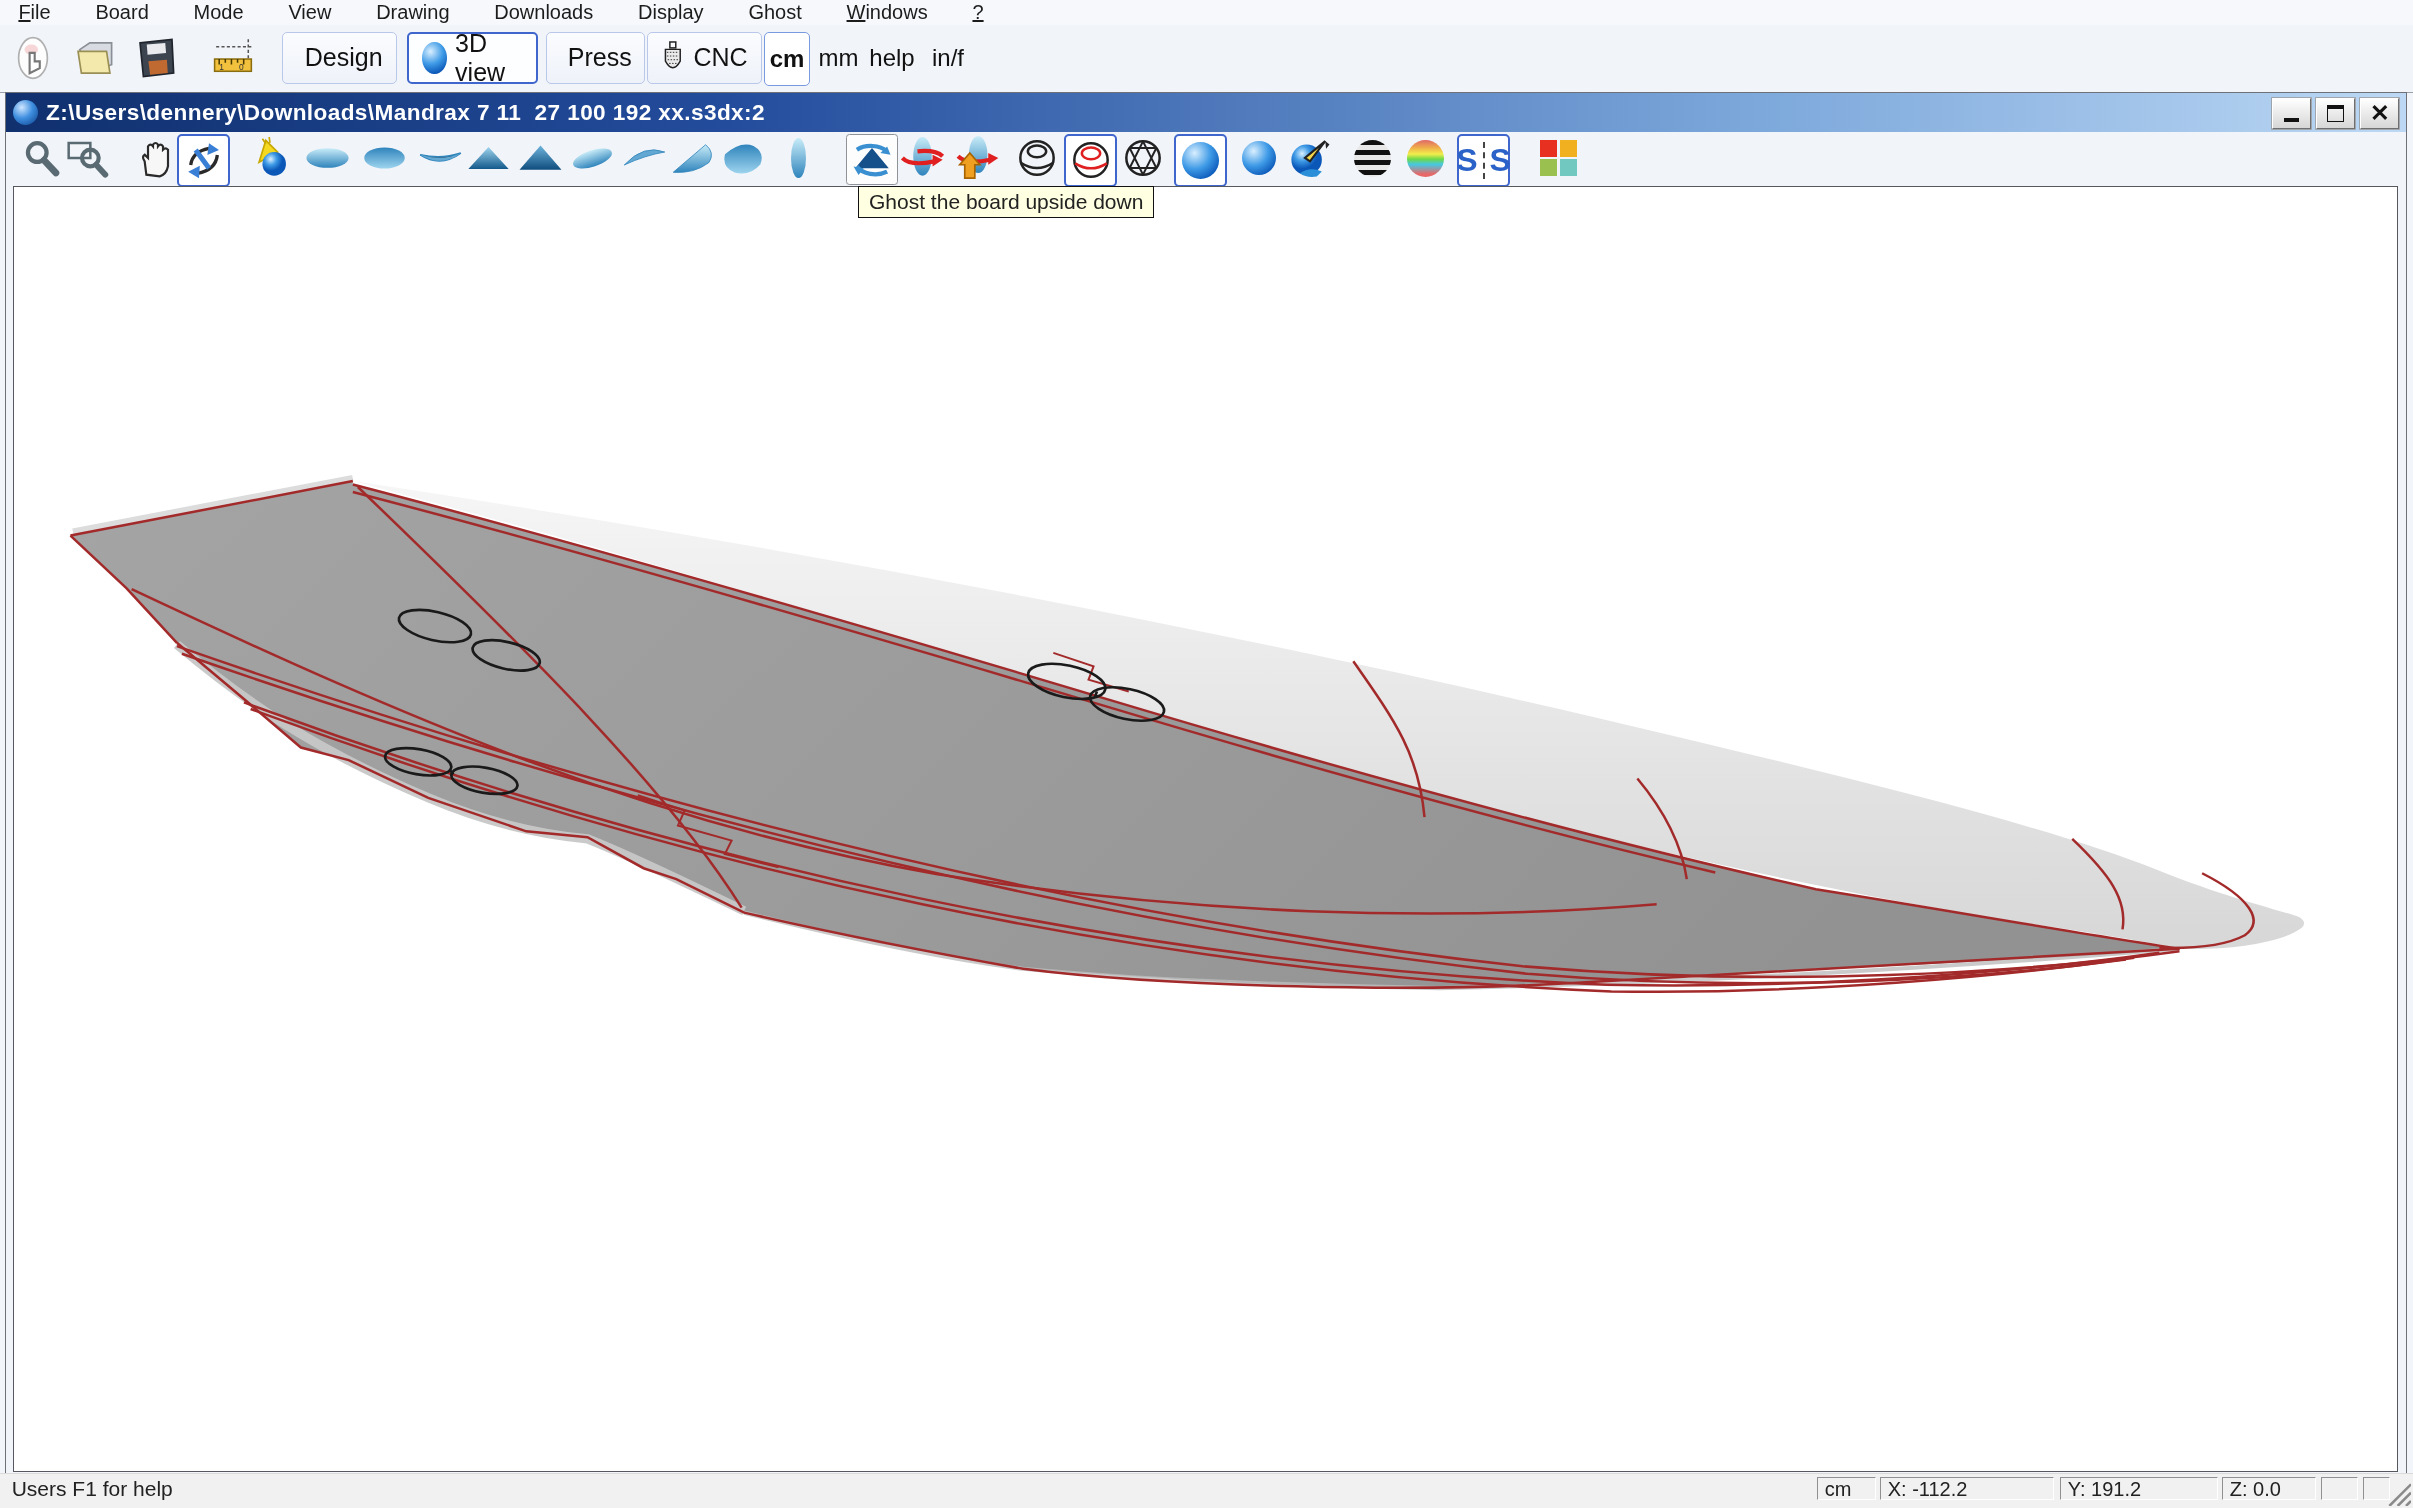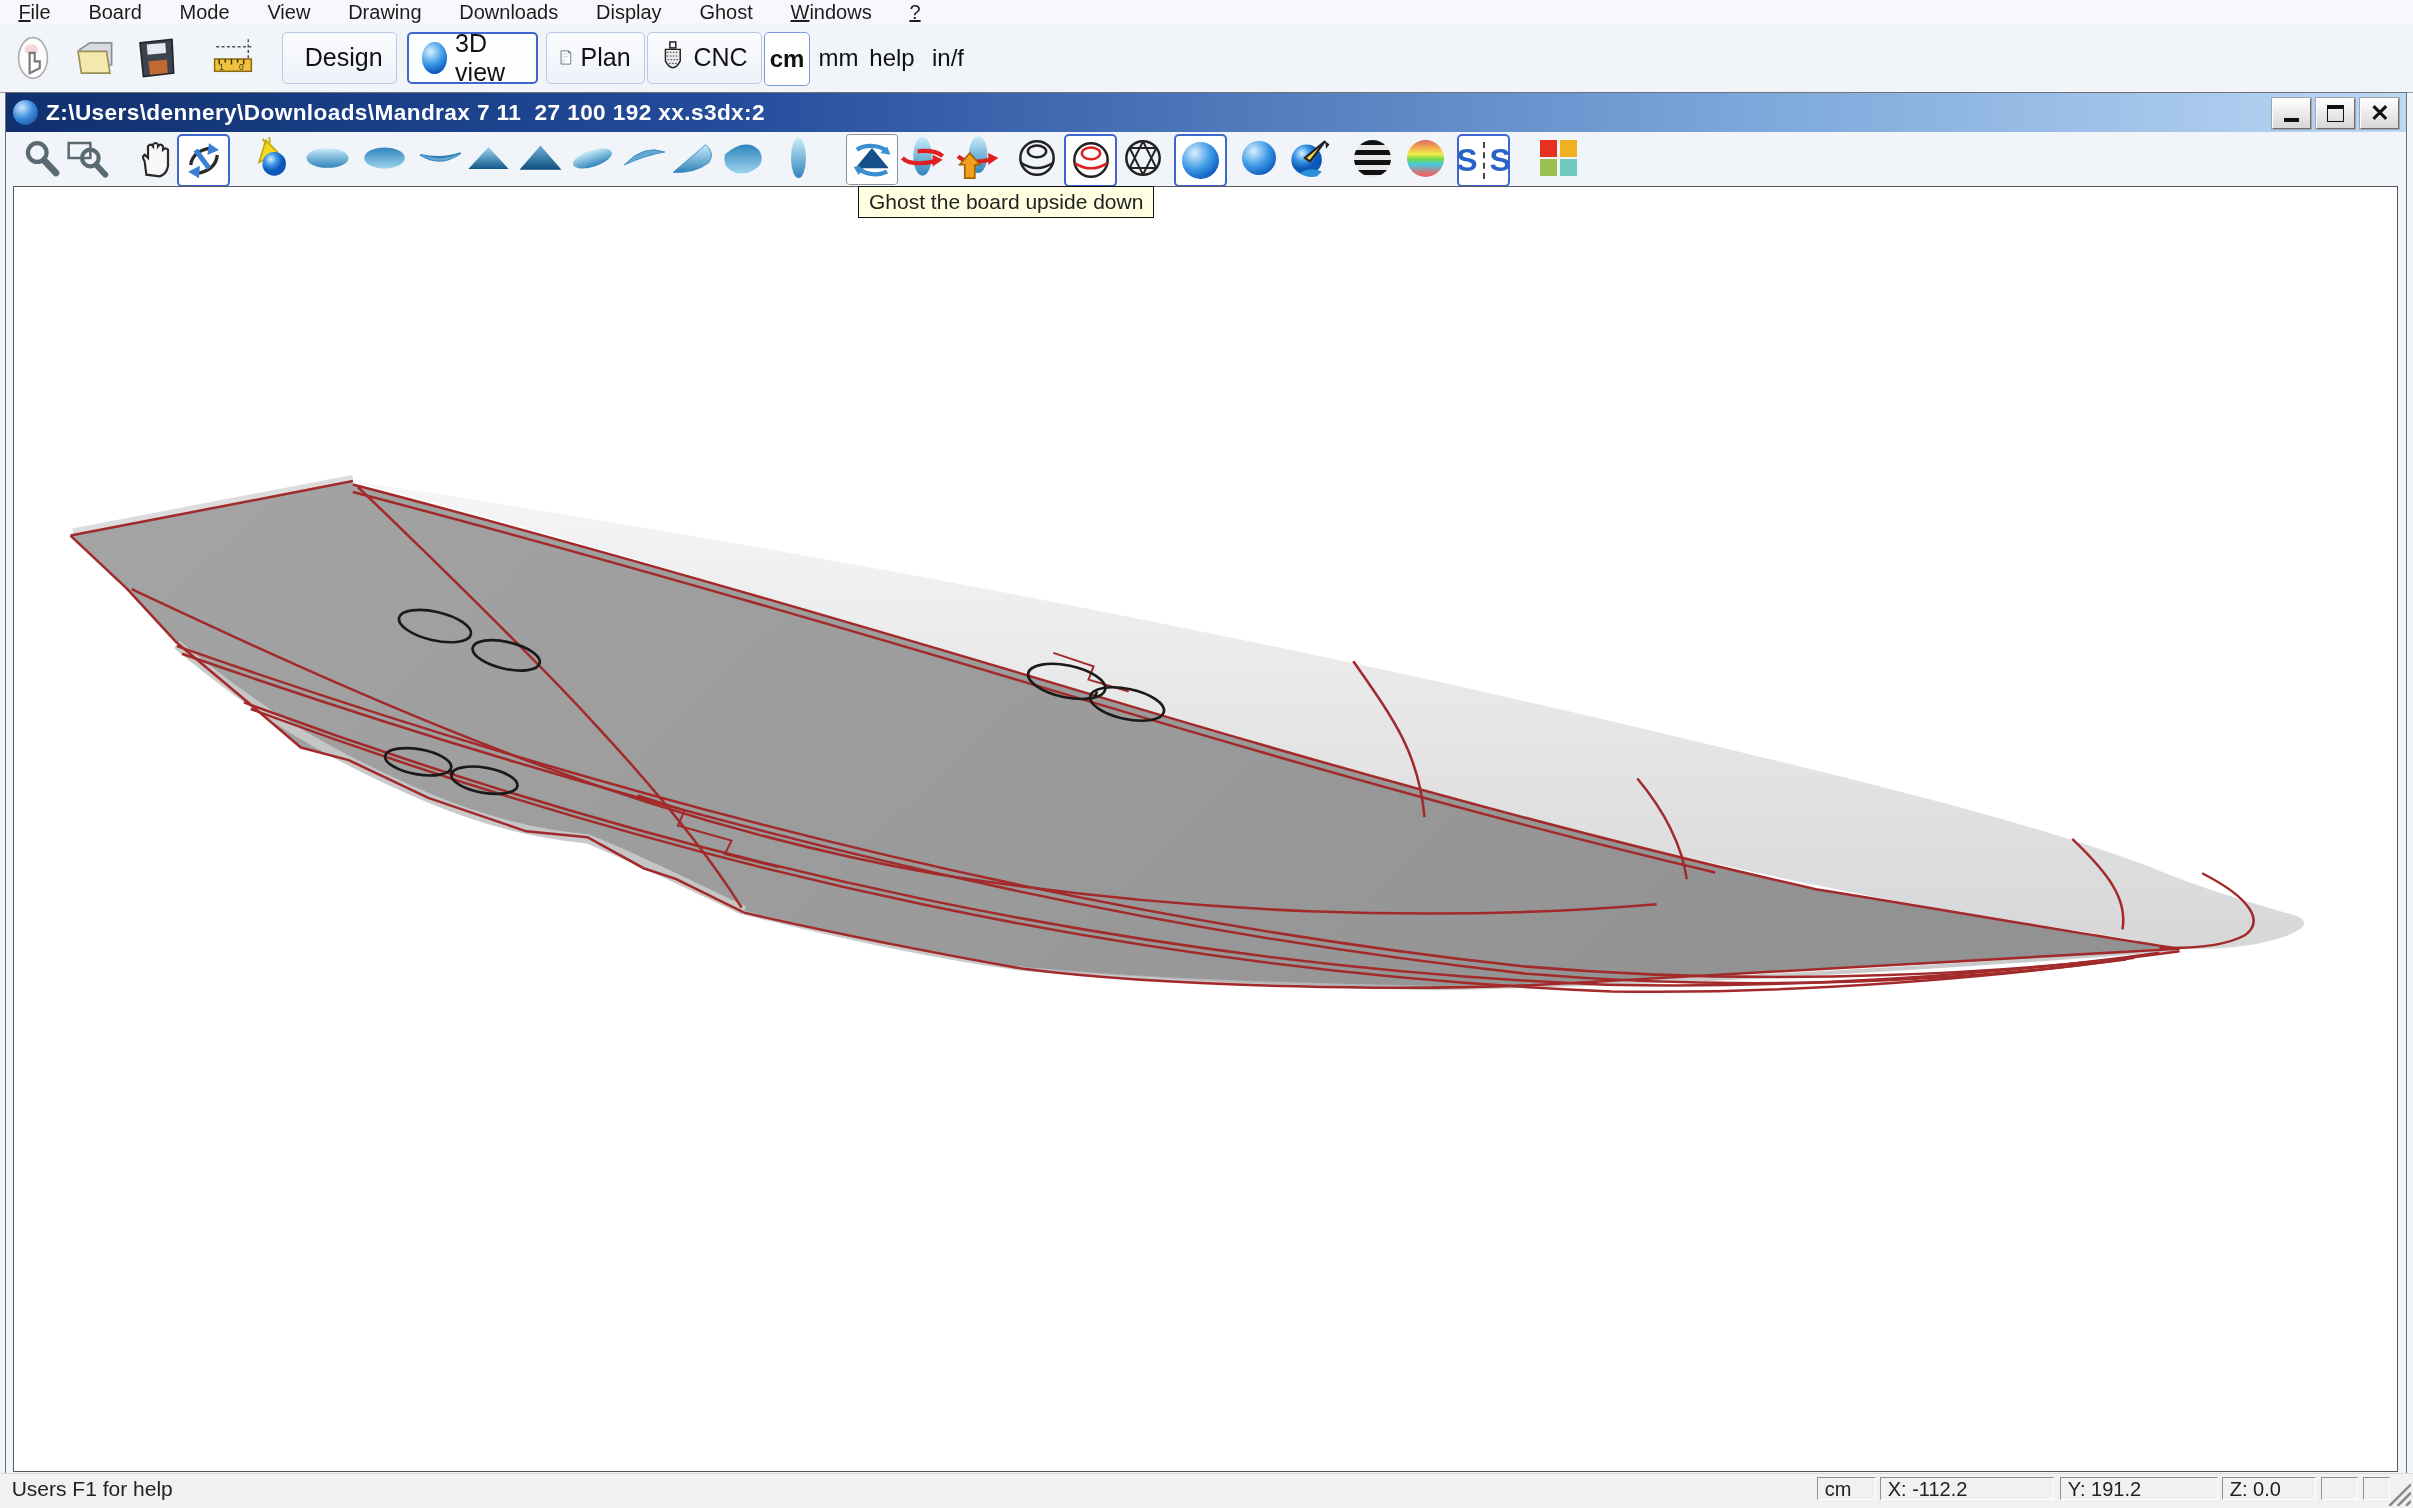--- a/index.html
+++ b/index.html
@@ -1,21 +1,21 @@
 <!DOCTYPE html>
 <html style="font-size:13.4px"><head>
 <meta charset="utf-8">
 <style>
   html,body{margin:0;padding:0;background:#eef1f7;font-family:"Liberation Sans",sans-serif;
     -webkit-font-smoothing:antialiased;}
   #screen{position:relative;width:2413px;height:1508px;overflow:hidden;background:#f2f5fa;}
 
   
   #menubar{position:absolute;left:0;top:0;width:2413px;height:25px;background:#f6f8fc;
-    display:flex;align-items:flex-start;gap:1px;border-bottom:0.8px solid #e3e6ec;}
+    display:flex;align-items:flex-start;gap:8px;border-bottom:0.8px solid #e3e6ec;}
   .menu-item{font-size:20px;color:#1c1c1c;padding:0 18.4px;height:25px;line-height:25px;cursor:default;}
   .menu-item u{text-decoration:underline;}
 
   
   #toolbar1{position:absolute;left:0;top:25px;width:2413px;height:67px;background:#f1f4f9;
     border-bottom:1.7px solid #9aa0a8;}
   .t1icon{position:absolute;top:8.4px;width:49px;height:49px;display:flex;align-items:center;justify-content:center;}
   .mode-btn{position:absolute;top:6.7px;height:52px;border:1.7px solid #b9c7ea;border-radius:5px;
     background:linear-gradient(#fbfcfe,#eef2f9);display:flex;align-items:center;justify-content:center;
     gap:8.4px;font-size:25px;color:#111;padding:0 13.4px;box-sizing:border-box;}
@@ -134,21 +134,21 @@
       <span class="sph sph-blue" style="width:32px;height:32px;display:inline-block"></span>
       <span>3D view</span>
     </div>
     <div class="mode-btn" style="left:546px;width:99px">
       <svg width="28.5" height="37" viewBox="0 0 34 44">
         <path d="M3 3 H25 L31 9 V41 H3 Z" fill="#ffffff" stroke="#3a4656" stroke-width="2"></path>
         <path d="M25 3 L25 9 L31 9 Z" fill="#7fd8e8" stroke="#3a4656" stroke-width="1.5"></path>
         <path d="M7 14 Q17 8 25 14 M7 22 Q17 16 25 22" stroke="#4a6a9a" stroke-width="1.5" fill="none" stroke-dasharray="3 2"></path>
         <path d="M7 30 h4 M13 30 h4 M7 35 h4" stroke="#888" stroke-width="1.5"></path>
       </svg>
-      <span>Plan</span>
+      <span>Press</span>
     </div>
     <div class="mode-btn" style="left:647px;width:115px">
       <svg width="27" height="39" viewBox="0 0 32 46">
         <rect x="12" y="2" width="8" height="8" fill="none" stroke="#222" stroke-width="2"></rect>
         <path d="M6 12 H26 V28 Q16 46 6 28 Z" fill="#eaeaea" stroke="#222" stroke-width="2"></path>
         <path d="M8 16 h16 M8 21 h16 M9 26 h14 M11 31 h10 M13 36 h6" stroke="#222" stroke-width="1.2" stroke-dasharray="2 2"></path>
       </svg>
       <span>CNC</span>
     </div>
 

